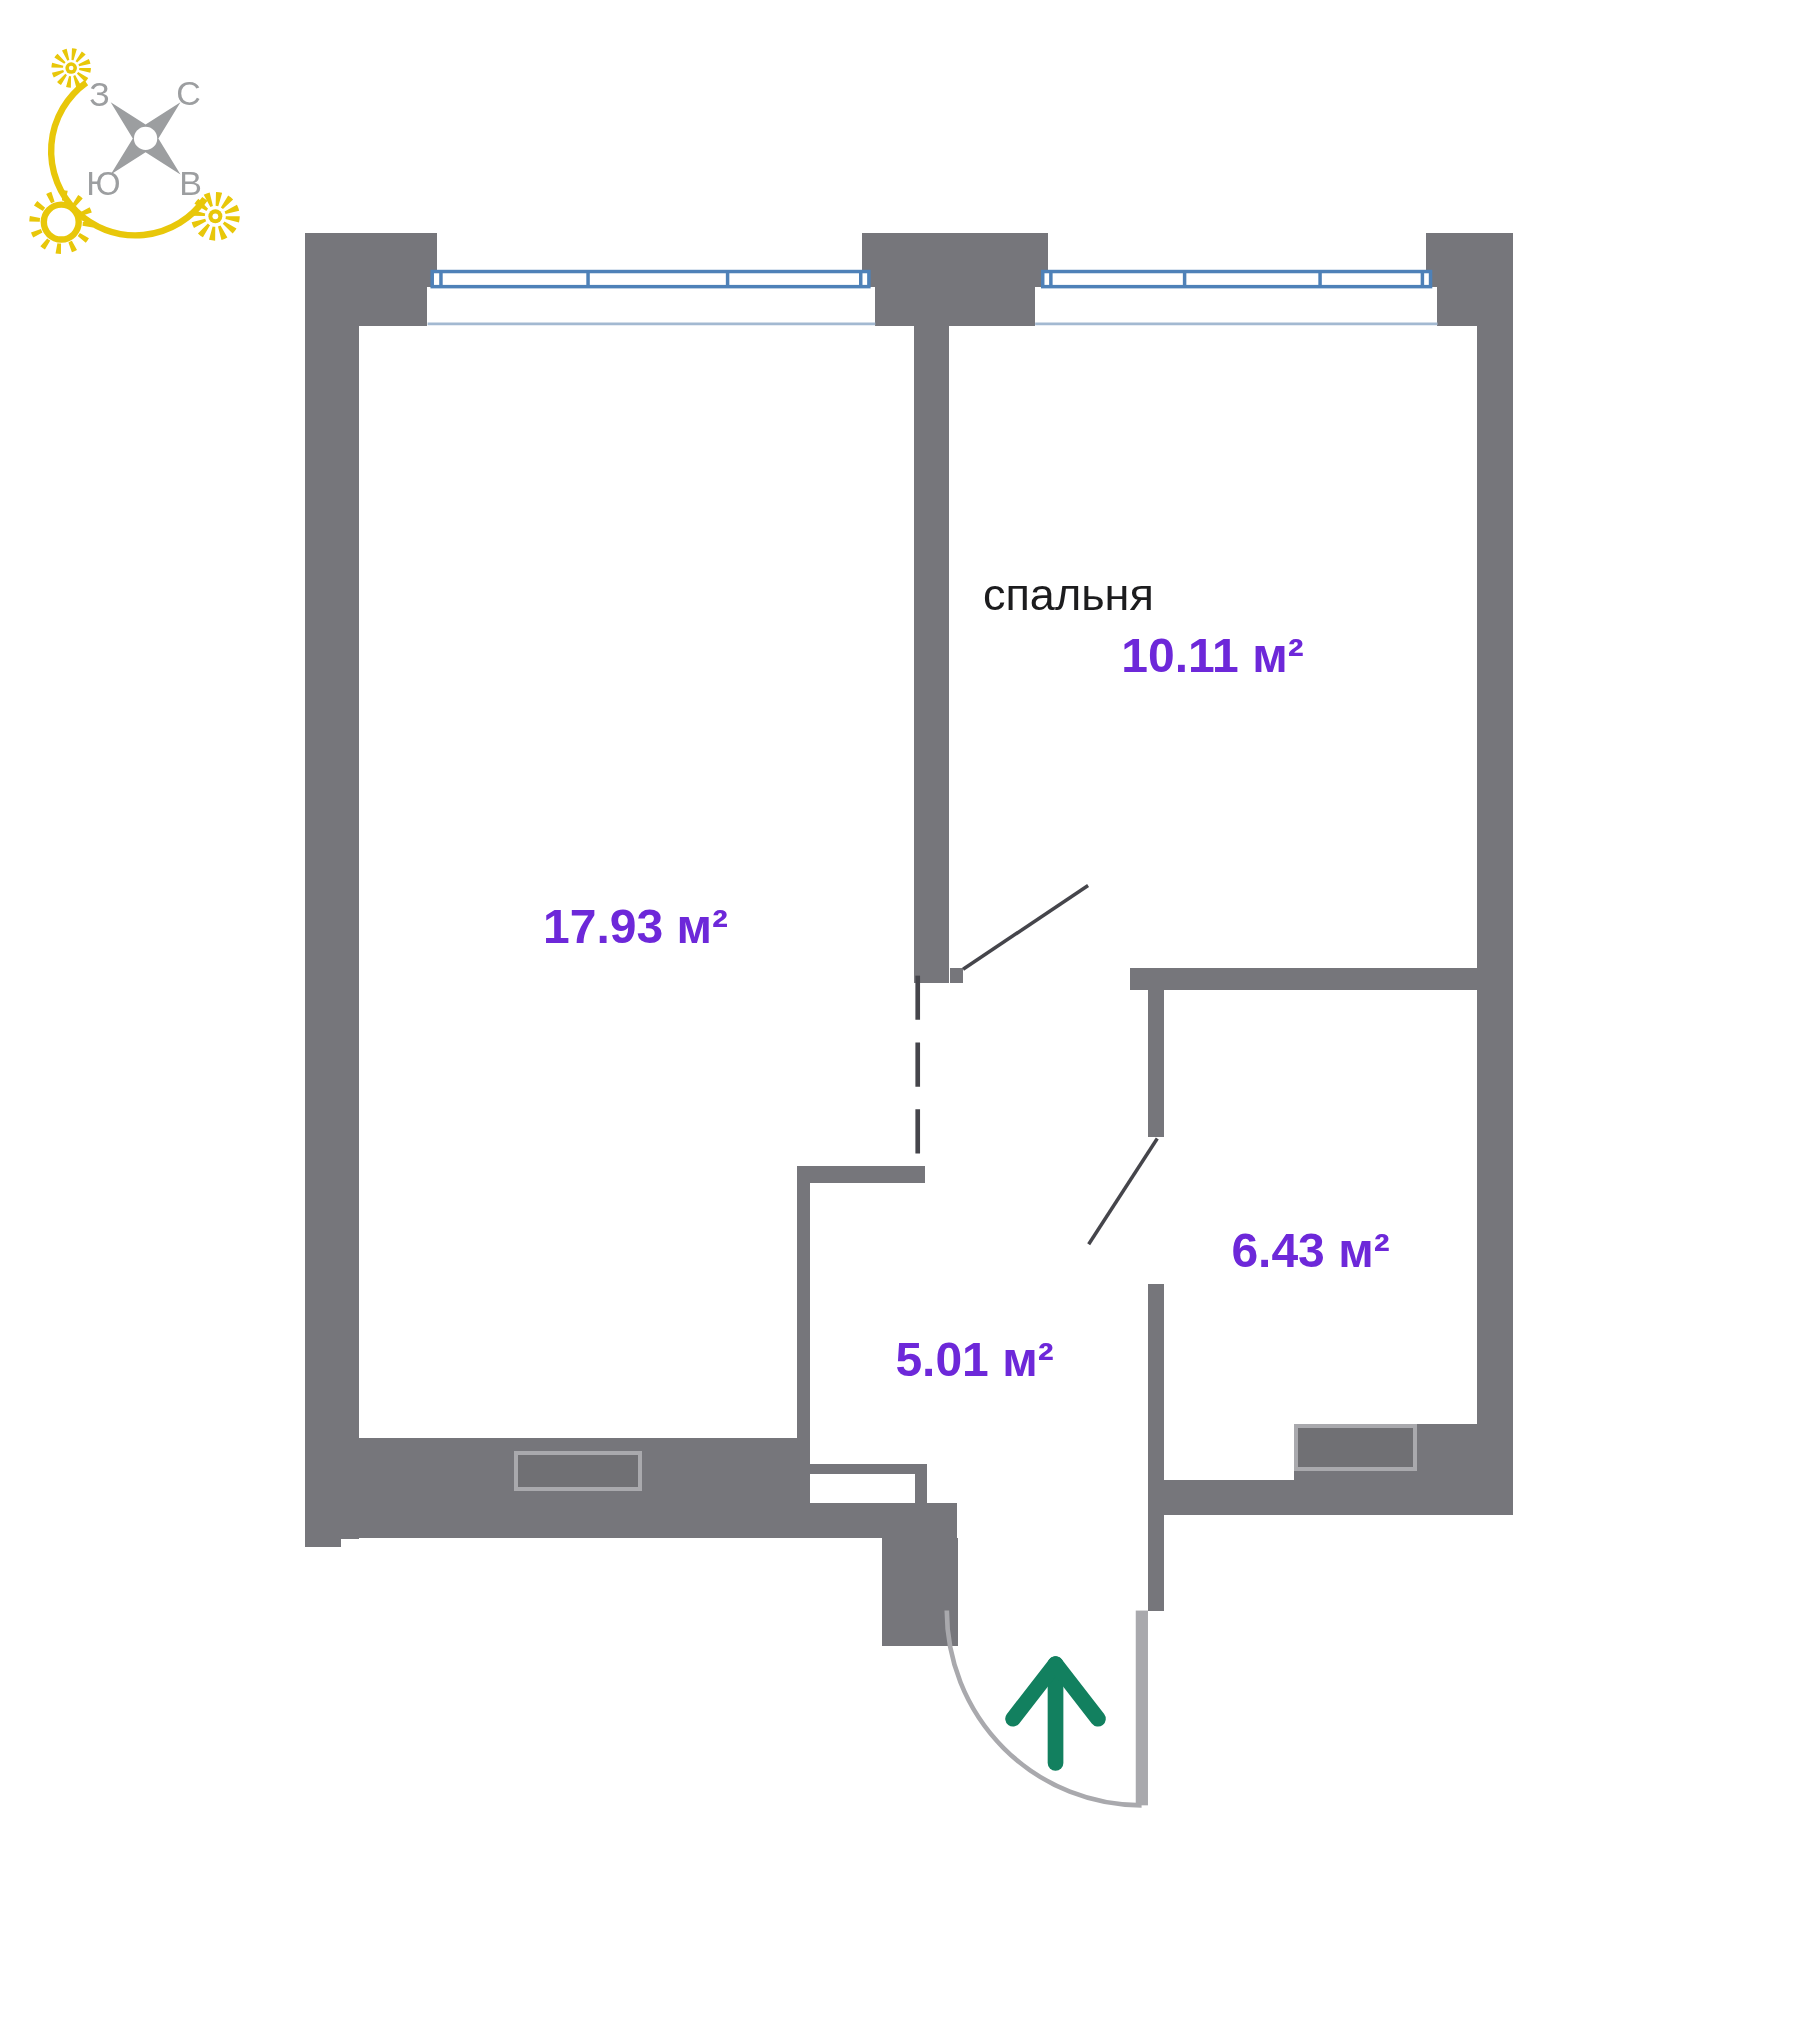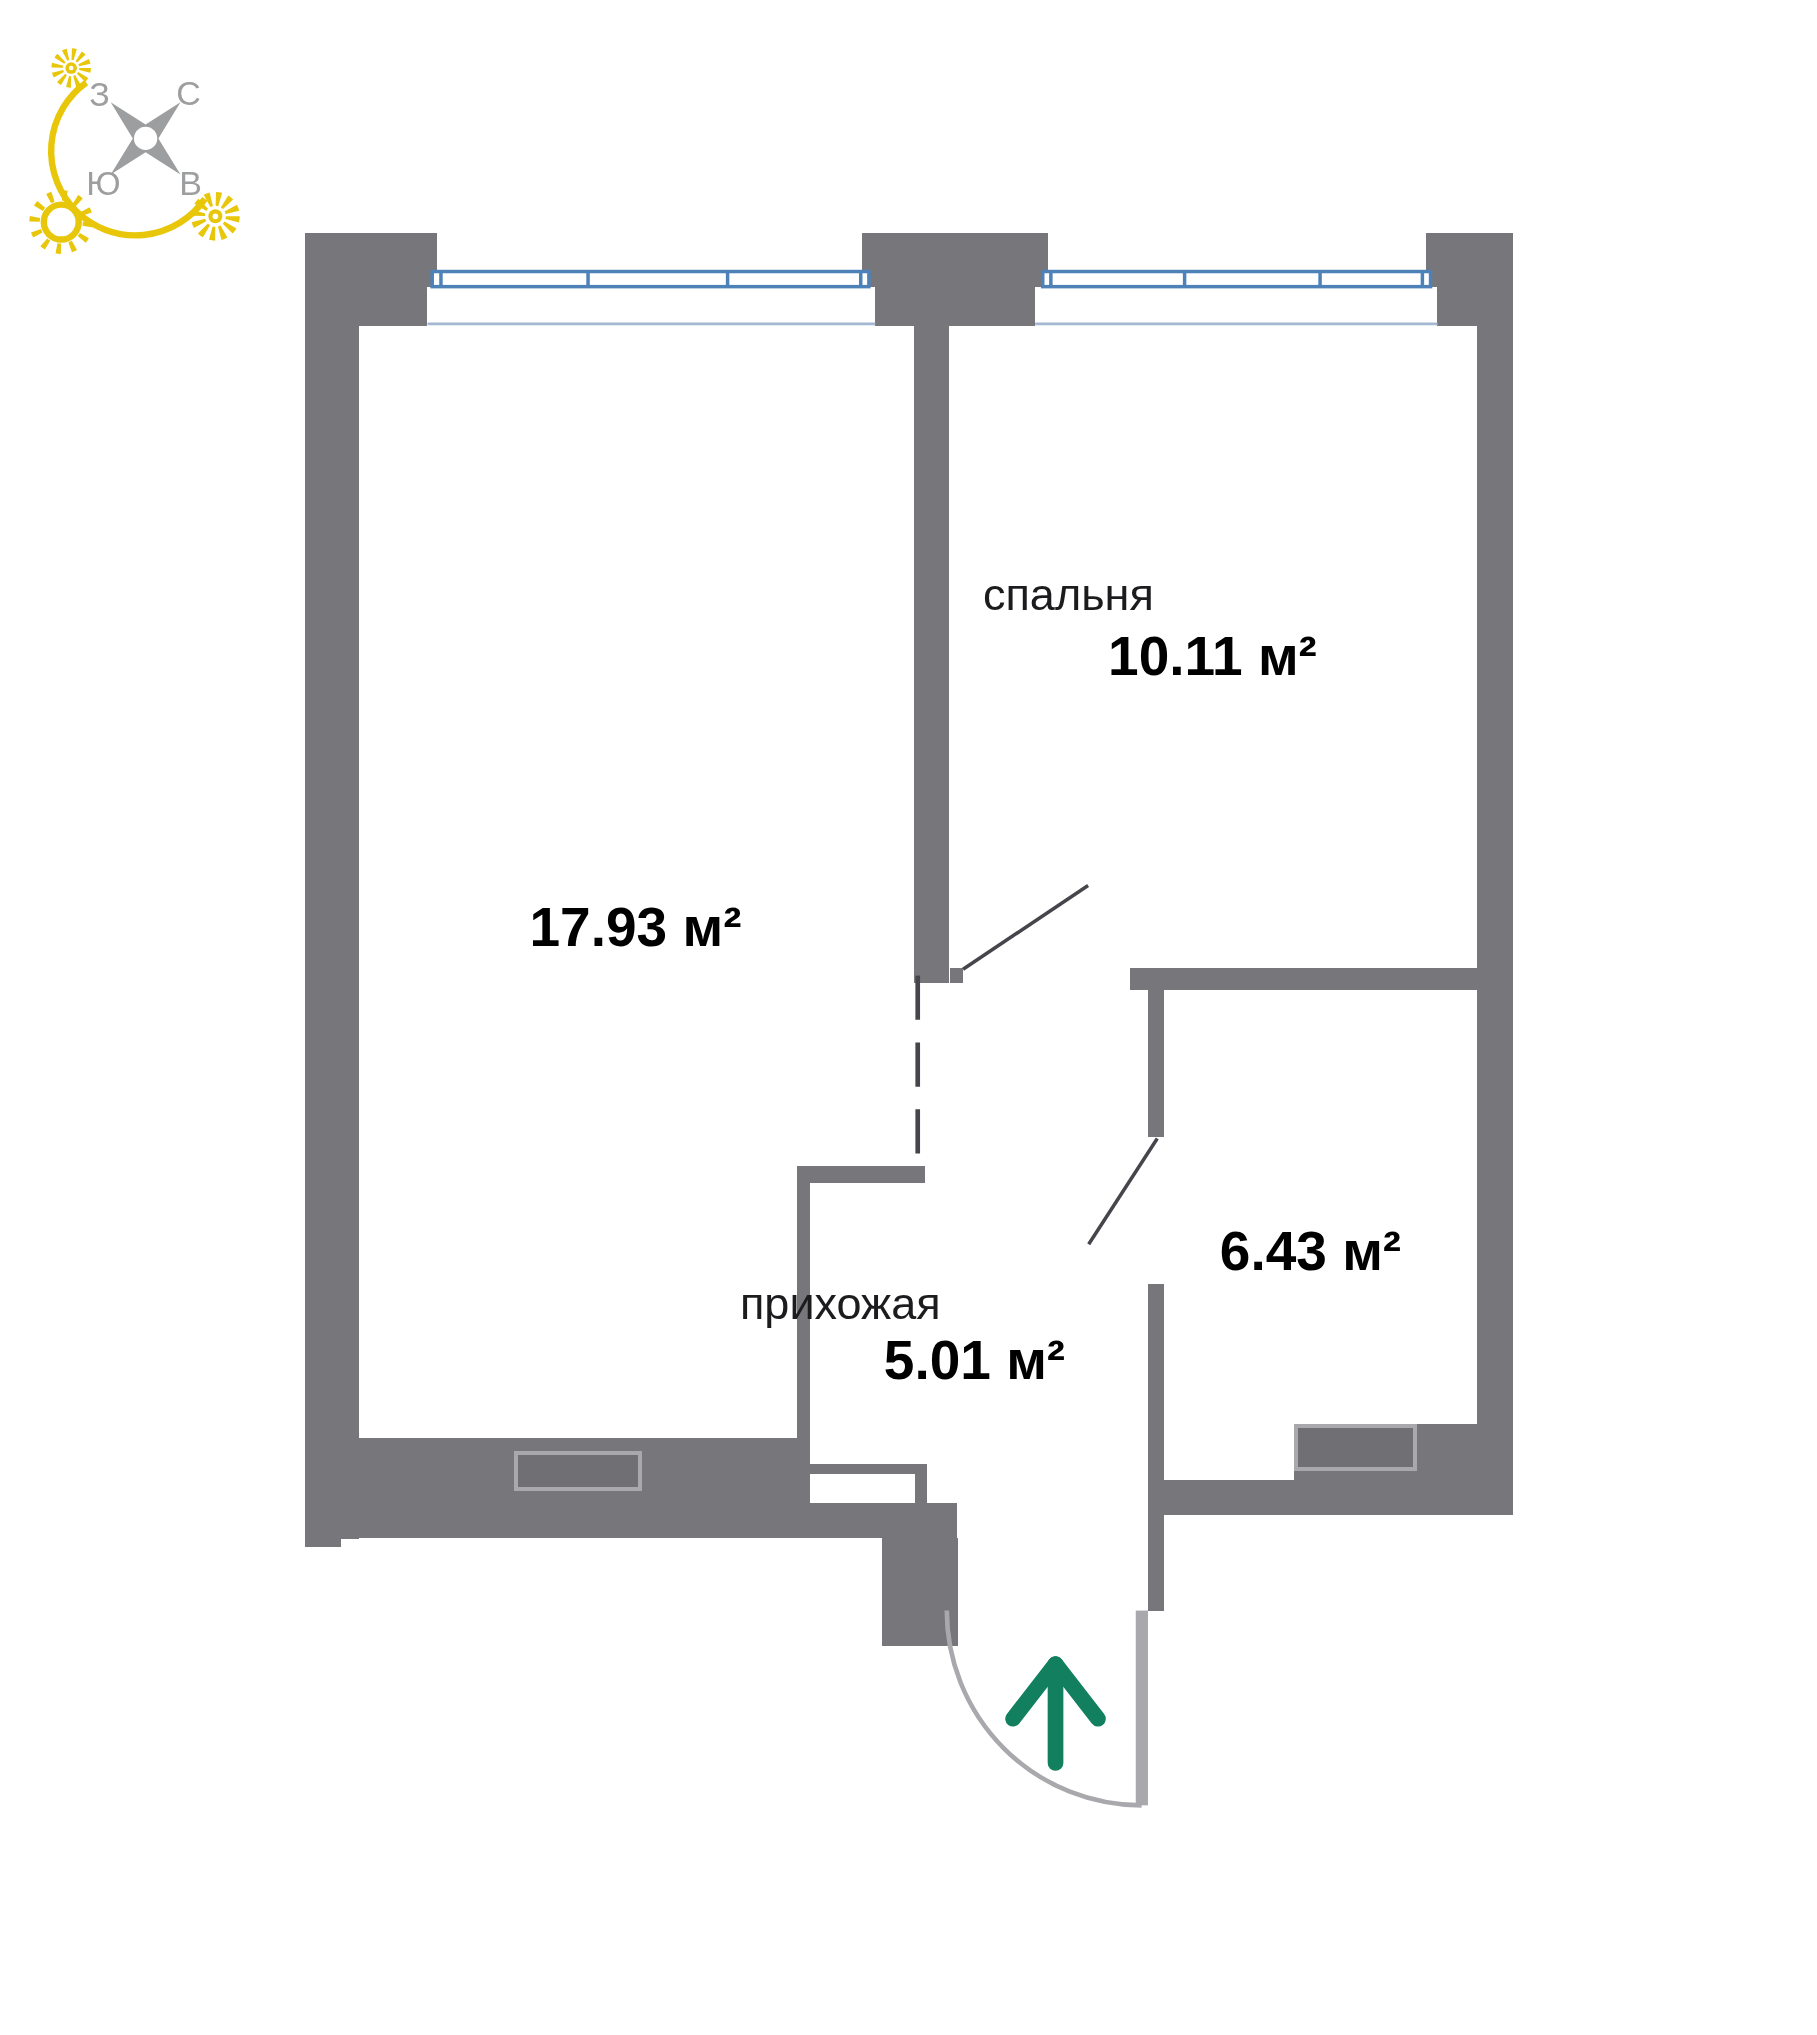--- a/index.html
+++ b/index.html
@@ -3,21 +3,21 @@
 <meta charset="utf-8">
 <style>
   html,body{margin:0;padding:0;background:#ffffff;}
   .plan{position:relative;width:1818px;height:2035px;background:#ffffff;overflow:hidden;
         font-family:"Liberation Sans", sans-serif;}
   .wall{position:absolute;background:#76767B;}
   .winwhite{position:absolute;background:#ffffff;}
   .shaftbox{position:absolute;background:#707074;border:4.1px solid #A9A9AD;box-sizing:border-box;}
   .overlay{position:absolute;left:0;top:0;pointer-events:none;}
   .room-label{position:absolute;color:#1C1C1E;font-size:45px;line-height:53px;text-align:left;}
-  .room-area{position:absolute;color:#000000;font-size:55px;line-height:58px;font-weight:700;text-align:center;}
+  .room-area{position:absolute;color:#6d28d9;font-size:48px;line-height:58px;font-weight:700;text-align:center;}
   .compass-letter{position:absolute;color:#9C9EA0;font-size:34px;line-height:41px;font-weight:500;
                   width:47px;text-align:center;}
 </style>
 </head>
 <body>
 
 <div class="plan">
 
   <div class="wall" style="left:305px;top:233px;width:54px;height:1306px;"></div>
   <div class="wall" style="left:305px;top:1538px;width:36px;height:9.3px;"></div>
@@ -112,17 +112,16 @@
   <div class="compass-letter" style="left:80px;top:163px;">Ю</div>
   <div class="compass-letter" style="left:167px;top:163px;">В</div>
 
   <div class="room-area" style="left:374px;top:898px;width:523px;">17.93 м²</div>
 
   <div class="room-label" style="left:983px;top:568px;width:465px;">спальня</div>
   <div class="room-area" style="left:980px;top:627px;width:465px;">10.11 м²</div>
 
   <div class="room-area" style="left:1078px;top:1222px;width:465px;">6.43 м²</div>
 
-  <div class="room-label" style="left:740px;top:1277px;width:465px;">прихожая</div>
   <div class="room-area" style="left:742px;top:1331px;width:465px;">5.01 м²</div>
 
 </div>
 
 
 </body></html>

